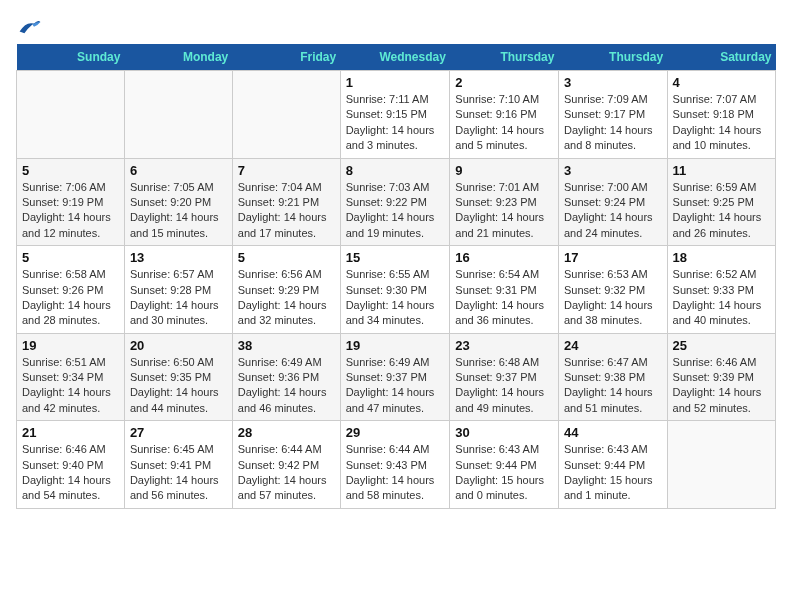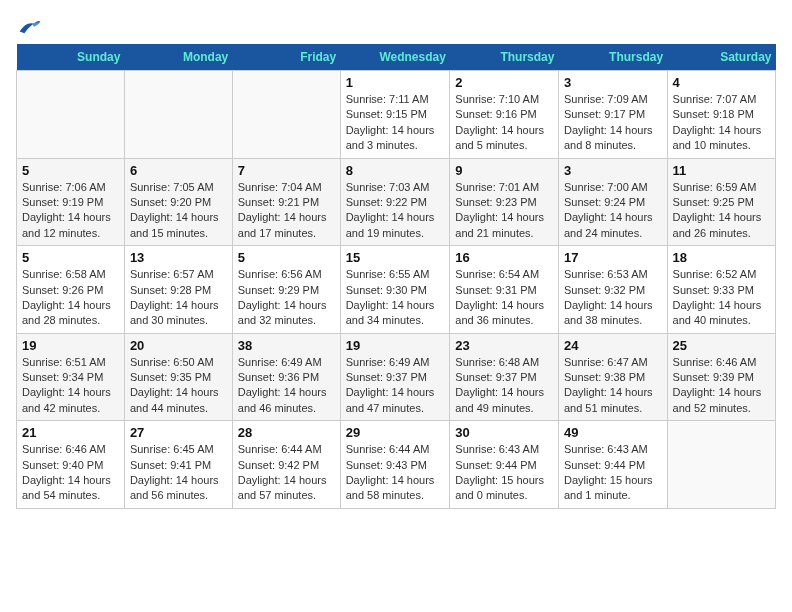--- a/index.html
+++ b/index.html
@@ -252,19 +252,19 @@
         </td>
         <td>
           <div class="day-num">29</div>
           <div class="day-info">Sunrise: 6:44 AM<br>Sunset: 9:43 PM<br>Daylight: 14 hours and 58 minutes.</div>
         </td>
         <td>
           <div class="day-num">30</div>
           <div class="day-info">Sunrise: 6:43 AM<br>Sunset: 9:44 PM<br>Daylight: 15 hours and 0 minutes.</div>
         </td>
         <td>
-          <div class="day-num">49</div>
+          <div class="day-num">44</div>
           <div class="day-info">Sunrise: 6:43 AM<br>Sunset: 9:44 PM<br>Daylight: 15 hours and 1 minute.</div>
         </td>
         <td class="empty-cell"></td>
       </tr>
     </tbody>
 </table>
 
 </body></html>

